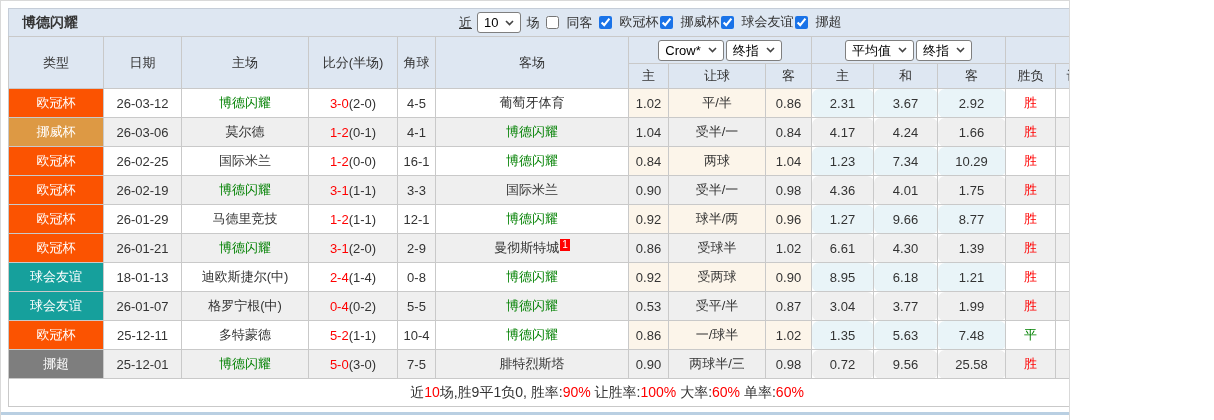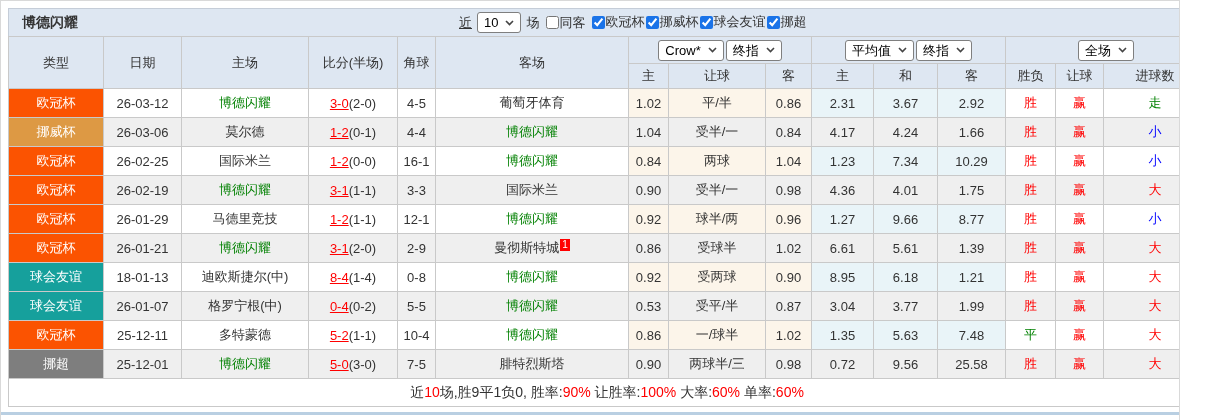--- a/index.html
+++ b/index.html
@@ -1,54 +1,54 @@
 <!DOCTYPE html>
 <html><head>
 <meta charset="utf-8">
 <style>
   html,body{margin:0;padding:0;background:#fff;}
   .widget{
-    position:relative;width:1180px;height:420px;box-sizing:border-box;
+    position:relative;width:1070px;height:420px;box-sizing:border-box;
     border:1px solid #d9d9d9;border-bottom:none;background:#fff;
     font-family:"Liberation Sans","DejaVu Sans",sans-serif;overflow:hidden;
   }
   .inner{position:absolute;left:7px;top:7px;width:1198px;}
   .titlebar{
     height:28px;background:#dee7f2;border:1px solid #c5cdd8;border-bottom:none;
     display:flex;align-items:center;position:relative;box-sizing:border-box;
   }
   .title{font-size:14px;font-weight:bold;color:#333;margin-left:13px;}
   .controls{
     position:absolute;left:450px;top:0;height:100%;display:flex;align-items:center;
     gap:5px;font-size:13px;color:#333;white-space:nowrap;
   }
   .link{text-decoration:underline;color:#333;cursor:pointer;}
   .sel{
     display:inline-flex;align-items:center;gap:7px;background:#fff;
     border:1px solid #7f7f7f;border-radius:3px;padding:2px 6px;
     font-size:13px;color:#000;cursor:default;line-height:15px;
   }
   .sel svg{display:block;}
-  .chk{display:inline-flex;align-items:center;gap:0;margin-left:2px;}
+  .chk{display:inline-flex;align-items:center;gap:7px;margin-left:2px;}
   input[type=checkbox]{width:13px;height:13px;margin:0;accent-color:#1a73e8;}
   table{border-collapse:collapse;table-layout:fixed;width:1198px;}
   th,td{
     border:1px solid #c9c9c9;text-align:center;overflow:hidden;
     white-space:nowrap;font-weight:normal;padding:0;
   }
   thead th{background:#dee7f2;font-size:13px;color:#333;}
   thead tr.r1 th{height:26px;}
   thead tr.r2 th{height:24px;}
   .grpflex{display:flex;align-items:center;justify-content:center;gap:2px;}
   tbody td{height:28px;font-size:13px;color:#333;background:#fff;}
   tbody tr.even td{background:#efefef;}
   tbody td.cream{background:#fcf5ea;}
-  tbody td.blue{background:#e9f4f8;}
+  tbody td.blue{background:#e9f4f8;border-radius:7px;}
   td.c-type{color:#fff;}
-  .ft{color:#ff0000;text-decoration:underline;}
+  .ft{color:#ff0000;}
   .ht{color:#333;}
   .badge{
     display:inline-block;background:#ff0000;color:#fff;font-size:10px;
     line-height:12px;padding:0 2px;margin-left:1px;vertical-align:top;
   }
   .footer{
     height:27px;border:1px solid #c9c9c9;border-top:none;background:#fff;
     display:flex;align-items:center;justify-content:center;font-size:14px;color:#333;
   }
   .strip{position:absolute;left:0;right:0;bottom:5px;height:3px;background:#b9cfe2;}
@@ -199,21 +199,21 @@
     <td class="blue">2.92</td>
     <td style="color: rgb(255, 0, 0);">胜</td>
     <td style="color: rgb(255, 0, 0);">赢</td>
     <td style="color: rgb(0, 128, 0);">走</td>
   </tr>
           <tr class="even">
     <td class="c-type" style="background: rgb(221, 153, 68);">挪威杯</td>
     <td class="c-date">26-03-06</td>
     <td class="c-home">莫尔德</td>
     <td class="c-score"><span class="ft">1-2</span><span class="ht">(0-1)</span></td>
-    <td class="c-corner">4-4</td>
+    <td class="c-corner">4-1</td>
     <td class="c-away"><span style="color: rgb(0, 128, 0);">博德闪耀</span></td>
     <td class="cream">1.04</td>
     <td class="cream">受半/一</td>
     <td class="cream">0.84</td>
     <td class="blue">4.17</td>
     <td class="blue">4.24</td>
     <td class="blue">1.66</td>
     <td style="color: rgb(255, 0, 0);">胜</td>
     <td style="color: rgb(255, 0, 0);">赢</td>
     <td style="color: rgb(0, 0, 255);">小</td>
@@ -273,31 +273,31 @@
     <td class="c-type" style="background: rgb(251, 83, 1);">欧冠杯</td>
     <td class="c-date">26-01-21</td>
     <td class="c-home" style="color: rgb(0, 128, 0);">博德闪耀</td>
     <td class="c-score"><span class="ft">3-1</span><span class="ht">(2-0)</span></td>
     <td class="c-corner">2-9</td>
     <td class="c-away"><span>曼彻斯特城</span><span class="badge">1</span></td>
     <td class="cream">0.86</td>
     <td class="cream">受球半</td>
     <td class="cream">1.02</td>
     <td class="blue">6.61</td>
-    <td class="blue">5.61</td>
+    <td class="blue">4.30</td>
     <td class="blue">1.39</td>
     <td style="color: rgb(255, 0, 0);">胜</td>
     <td style="color: rgb(255, 0, 0);">赢</td>
     <td style="color: rgb(255, 0, 0);">大</td>
   </tr>
           <tr>
     <td class="c-type" style="background: rgb(22, 160, 156);">球会友谊</td>
     <td class="c-date">18-01-13</td>
     <td class="c-home">迪欧斯捷尔(中)</td>
-    <td class="c-score"><span class="ft">8-4</span><span class="ht">(1-4)</span></td>
+    <td class="c-score"><span class="ft">2-4</span><span class="ht">(1-4)</span></td>
     <td class="c-corner">0-8</td>
     <td class="c-away"><span style="color: rgb(0, 128, 0);">博德闪耀</span></td>
     <td class="cream">0.92</td>
     <td class="cream">受两球</td>
     <td class="cream">0.90</td>
     <td class="blue">8.95</td>
     <td class="blue">6.18</td>
     <td class="blue">1.21</td>
     <td style="color: rgb(255, 0, 0);">胜</td>
     <td style="color: rgb(255, 0, 0);">赢</td>

